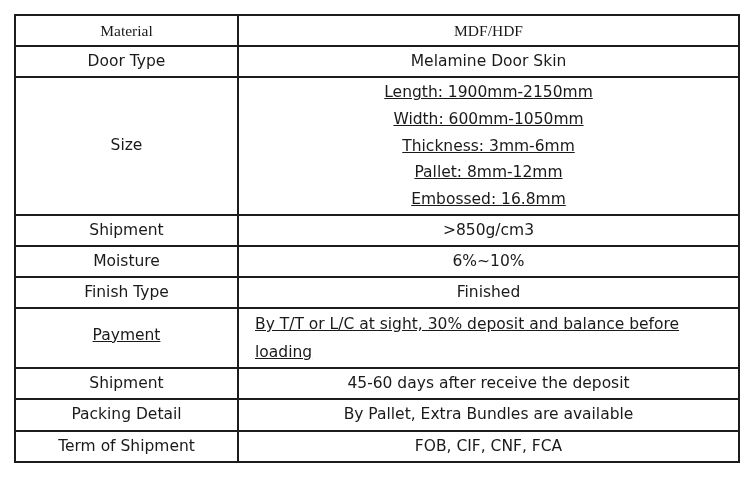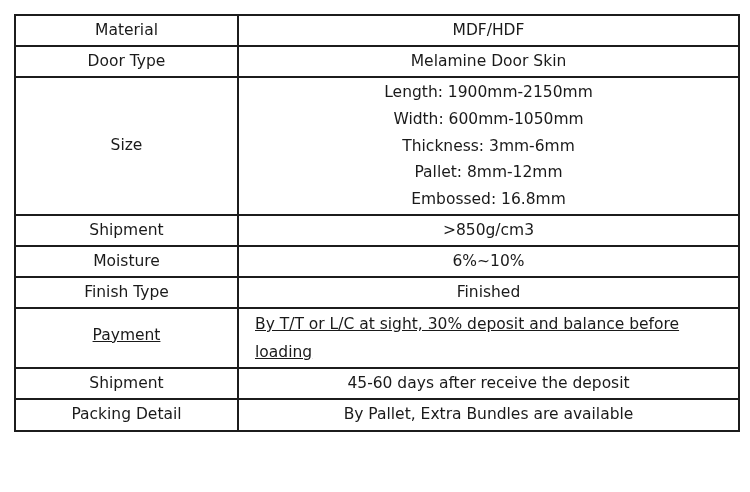--- a/index.html
+++ b/index.html
@@ -28,29 +28,29 @@
     text-align: center;
     vertical-align: middle;
     padding: 1px 6px;
     overflow: hidden;
     white-space: nowrap;
   }
   col.label-col { width: 223px; }
   col.value-col { width: 501px; }
 
   tr.row-single { height: 29px; }
-  tr.row-material { height: 29px; }
+  tr.row-material { height: 29px; font-family: Liberation Serif, serif; }
   tr.row-doortype { height: 29px; }
   tr.row-size { height: 134px; }
   tr.row-density { height: 30px; }
   tr.row-payment { height: 57px; text-decoration: underline; }
   tr.row-packing { height: 32px; }
   tr.row-term { height: 30px; }
 
-  td.size-value div { line-height: 26.8px; }
+  td.size-value div { line-height: 26.8px; text-decoration: underline; }
 
   tr.row-payment td.label-cell {
     vertical-align: top;
     padding-top: 13px;
   }
   tr.row-payment td.value-cell {
     text-align: left;
     padding-left: 16px;
     line-height: 28px;
     white-space: normal;
@@ -101,15 +101,19 @@
         <td class="value-cell">By T/T or L/C at sight, 30% deposit and balance before loading</td>
       </tr>
       <tr class="row-single">
         <td class="label-cell">Shipment</td>
         <td class="value-cell">45-60 days after receive the deposit</td>
       </tr>
       <tr class="row-packing">
         <td class="label-cell">Packing Detail</td>
         <td class="value-cell">By Pallet, Extra Bundles are available</td>
       </tr>
+      <tr class="row-term">
+        <td class="label-cell">Term of Shipment</td>
+        <td class="value-cell">FOB, CIF, CNF, FCA</td>
+      </tr>
     </tbody>
   </table>
 </div>
 
 </body></html>

